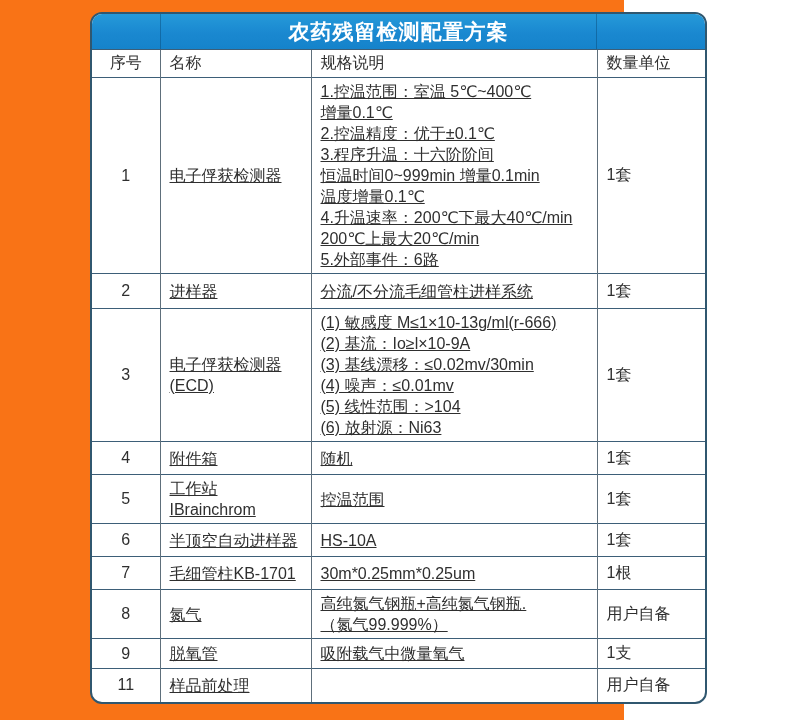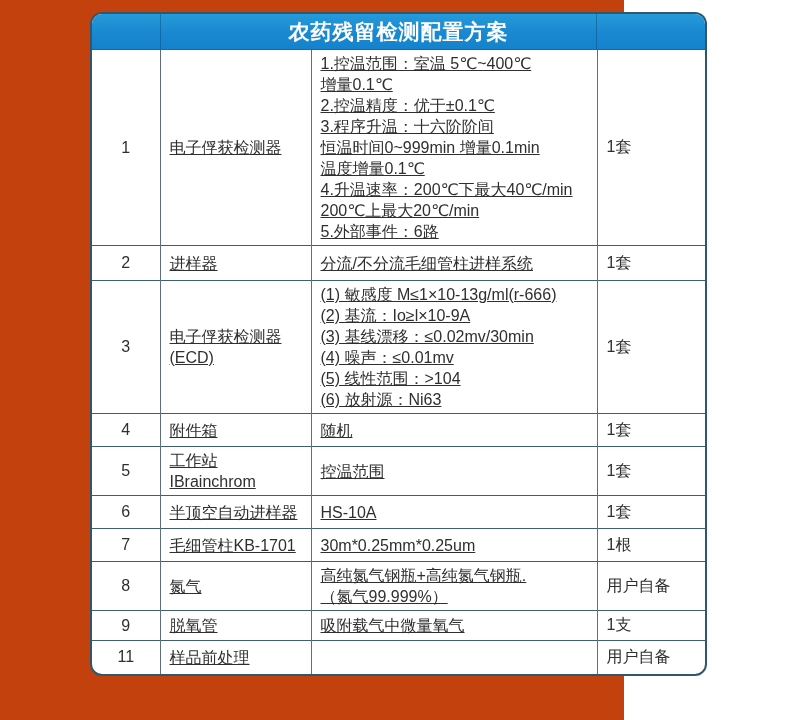--- a/index.html
+++ b/index.html
@@ -4,21 +4,21 @@
 <style>
   html,body{margin:0;padding:0;}
   body{
     width:790px;height:720px;
     background:#ffffff;
     font-family:"Liberation Sans","DejaVu Sans",sans-serif;
     color:#2f2f2f;
     position:relative;
     -webkit-font-smoothing:antialiased;
   }
-  .sheet{position:absolute;left:0;top:0;width:624px;height:720px;background:#c2410c;}
+  .sheet{position:absolute;left:0;top:0;width:624px;height:720px;background:#f97316;}
   .table-wrap{
     position:absolute;left:90px;top:12px;width:617px;
     border:2px solid #30576f;
     border-radius:12px;
     overflow:hidden;
     background:#ffffff;
     box-sizing:border-box;
   }
   .title-bar{
     position:relative;
@@ -82,20 +82,26 @@
 
     <table>
       <colgroup>
         <col class="c-no">
           <col class="c-name">
           <col class="c-spec">
           <col class="c-qty">
       </colgroup>
 
       <tbody>
+          <tr class="hdr">
+        <th>序号</th>
+        <th>名称</th>
+        <th>规格说明</th>
+        <th>数量单位</th>
+      </tr>
 
       <tr class="rh-1">
         <td>1</td>
         <td class="pre">电子俘获检测器</td>
         <td class="pre">1.控温范围：室温 5℃~400℃
 增量0.1℃
 2.控温精度：优于±0.1℃
 3.程序升温：十六阶阶间
 恒温时间0~999min 增量0.1min
 温度增量0.1℃

